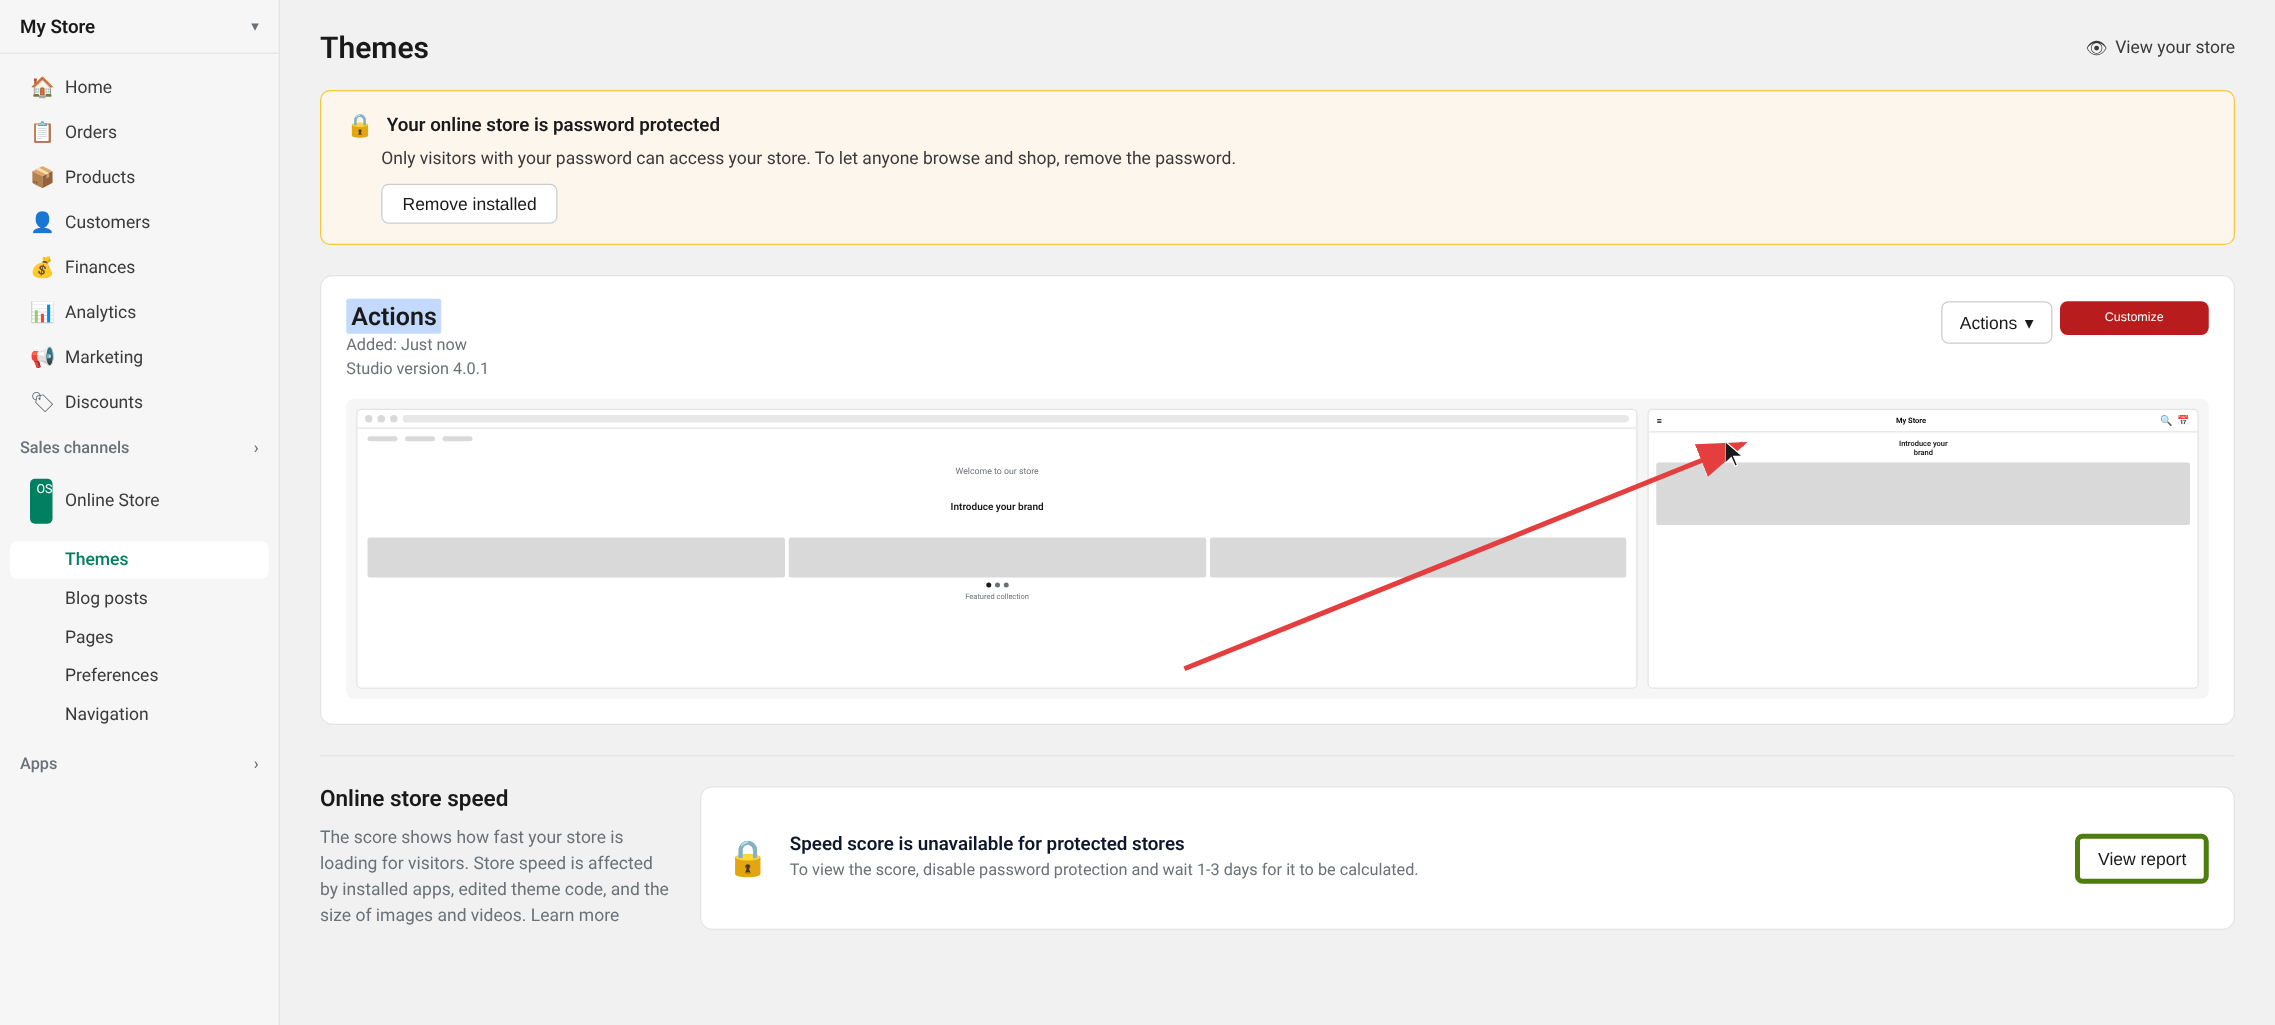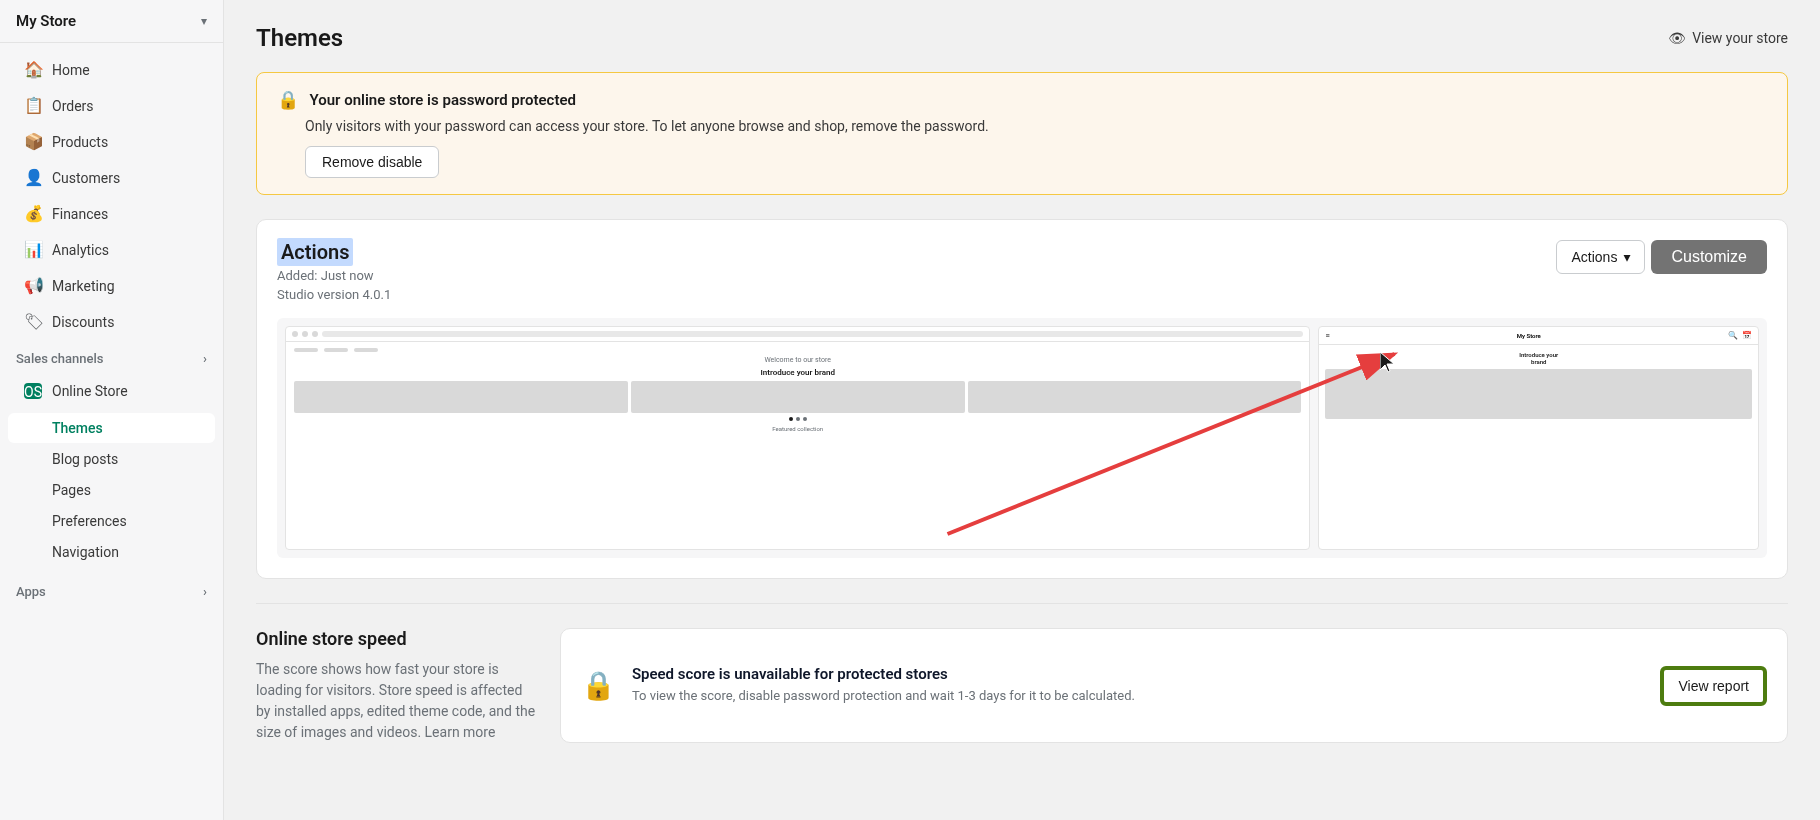--- a/index.html
+++ b/index.html
@@ -75,26 +75,26 @@
       background: #fff;
       color: #008060;
       font-weight: 500;
     }
     .nav-item.online-store-item {
       background: transparent;
     }
     .online-store-icon {
       display: inline-block;
       width: 18px;
-      height: 16px;
+      height: 36px;
       background: #008060;
       border-radius: 4px;
       color: white;
-      font-size: 14px;
-      text-align: left;
+      font-size: 10px;
+      text-align: right;
       line-height: 18px;
     }
 
     
     .main-content {
       flex: 1;
       padding: 24px 32px;
       overflow-y: auto;
       background: #f1f1f1;
     }
@@ -225,26 +225,26 @@
       gap: 6px;
       padding: 8px 14px;
       background: #fff;
       border: 1px solid #c9cccf;
       border-radius: 6px;
       font-size: 14px;
       color: #1a1a1a;
       cursor: pointer;
     }
     .customize-btn {
-      padding: 8px 20px;
-      background: #737373;
+      padding: 8px 36px;
+      background: #b91c1c;
       color: #fff;
       border: none;
       border-radius: 6px;
-      font-size: 16px;
+      font-size: 10px;
       font-weight: 500;
       cursor: pointer;
     }
 
     
     .theme-preview {
       position: relative;
       background: #f6f6f7;
       border-radius: 6px;
       height: 240px;
@@ -299,21 +299,21 @@
     .preview-nav-item {
       width: 24px;
       height: 4px;
       background: #d9d9d9;
       border-radius: 2px;
     }
     .preview-hero-text {
       font-size: 7px;
       color: #6b7177;
       text-align: center;
-      margin: 4px 0;
+      margin: 20px 0;
     }
     .preview-img-grid {
       display: grid;
       grid-template-columns: 1fr 1fr 1fr;
       gap: 3px;
       margin-top: 4px;
     }
     .preview-img-cell {
       background: #d9d9d9;
       border-radius: 2px;
@@ -520,21 +520,21 @@
       <span>View your store</span>
     </a>
   </div>
 
   <div class="password-banner">
     <div class="banner-title-row">
       <span class="banner-lock-icon">🔒</span>
       <span class="banner-title">Your online store is password protected</span>
     </div>
     <p class="banner-desc">Only visitors with your password can access your store. To let anyone browse and shop, remove the password.</p>
-    <button class="remove-password-btn">Remove disable</button>
+    <button class="remove-password-btn">Remove installed</button>
   </div>
 
   <div class="current-theme-section">
 
     <div class="theme-card">
       <div class="theme-card-header">
         <div class="theme-name-block">
           <div>
             <span class="theme-name">Actions</span>
           </div>

